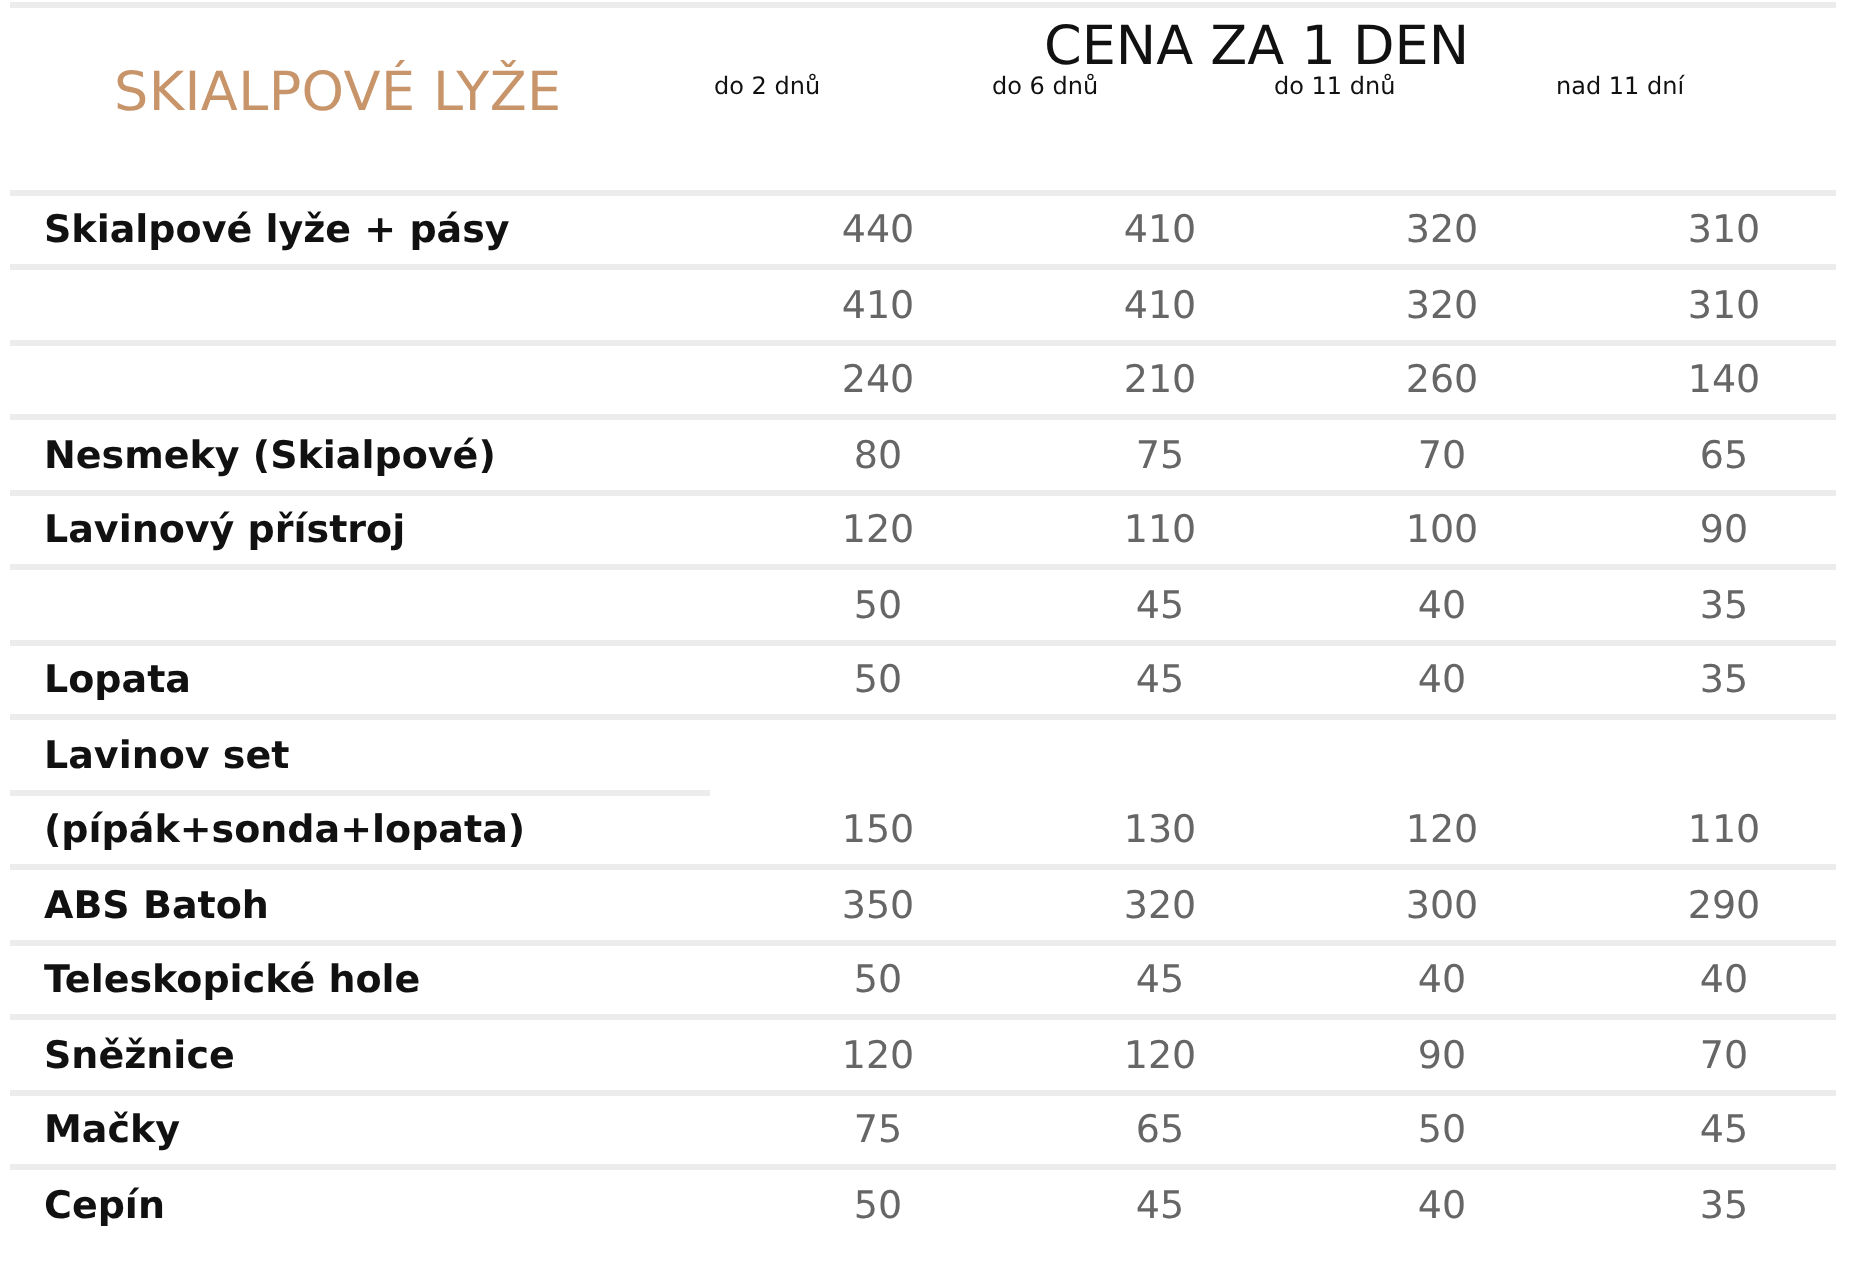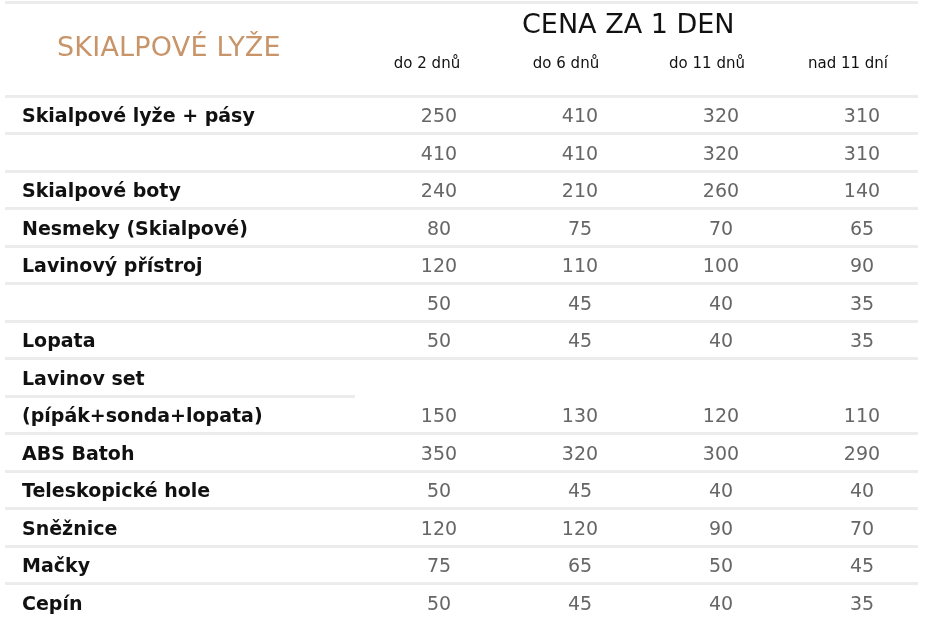--- a/index.html
+++ b/index.html
@@ -3,21 +3,21 @@
 <meta charset="utf-8">
 <style>
   html, body { margin: 0; padding: 0; background: #ffffff; }
   body { width: 929px; height: 640px; position: relative; overflow: hidden;
          font-family: "DejaVu Sans", sans-serif; }
   .hline { position: absolute; left: 5px; width: 913px; height: 3px; background: #ececec; }
   .hline.partial { width: 350px; }
   .title { position: absolute; left: 57px; top: 31px; font-size: 27px; color: #c8956a;
            letter-spacing: 0.2px; white-space: nowrap; }
   .super { position: absolute; left: 522px; top: 8px; font-size: 27px; color: #111; white-space: nowrap; }
-  .colh { position: absolute; top: 54px; font-size: 15px; color: #111; text-align: center;
+  .colh { position: absolute; top: 36px; font-size: 12px; color: #111; text-align: left;
           width: 140px; white-space: nowrap; }
   .row { position: absolute; left: 14px; width: 929px; height: 37px; }
   .label { position: absolute; left: 8px; font-size: 19px; font-weight: bold; color: #111;
            white-space: nowrap; top: 6px; }
   .cell { position: absolute; width: 140px; text-align: center; font-size: 19px; color: #666;
           top: 6px; white-space: nowrap; }
 </style>
 </head>
 <body>
 
@@ -27,37 +27,36 @@
   <div class="title">SKIALPOVÉ LYŽE</div>
   <div class="super">CENA ZA 1 DEN</div>
   <div class="colh" style="left:357px">do 2 dnů</div>
   <div class="colh" style="left:496px">do 6 dnů</div>
   <div class="colh" style="left:637px">do 11 dnů</div>
   <div class="colh" style="left:778px">nad 11 dní</div>
   <div class="hline" style="top:95px"></div>
 
   <div class="row" style="top:98px">
     <span class="label">Skialpové lyže + pásy</span>
-    <span class="cell" style="left:355px">250</span>
+    <span class="cell" style="left:355px">440</span>
     <span class="cell" style="left:496px">410</span>
     <span class="cell" style="left:637px">320</span>
     <span class="cell" style="left:778px">310</span>
   </div>
   <div class="hline" style="top:132px"></div>
 
   <div class="row" style="top:136px">
     <span class="cell" style="left:355px">410</span>
     <span class="cell" style="left:496px">410</span>
     <span class="cell" style="left:637px">320</span>
     <span class="cell" style="left:778px">310</span>
   </div>
   <div class="hline" style="top:170px"></div>
 
   <div class="row" style="top:173px">
-    <span class="label">Skialpové boty</span>
     <span class="cell" style="left:355px">240</span>
     <span class="cell" style="left:496px">210</span>
     <span class="cell" style="left:637px">260</span>
     <span class="cell" style="left:778px">140</span>
   </div>
   <div class="hline" style="top:207px"></div>
 
   <div class="row" style="top:211px">
     <span class="label">Nesmeky (Skialpové)</span>
     <span class="cell" style="left:355px">80</span>

